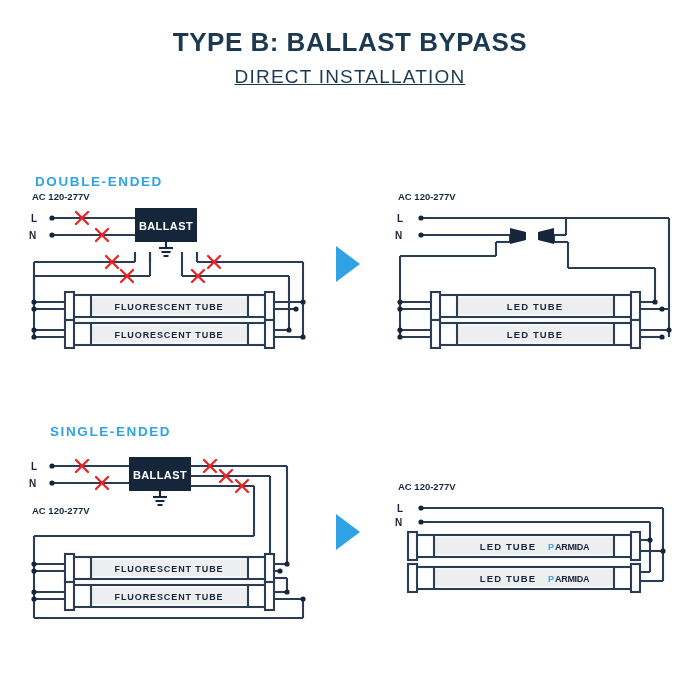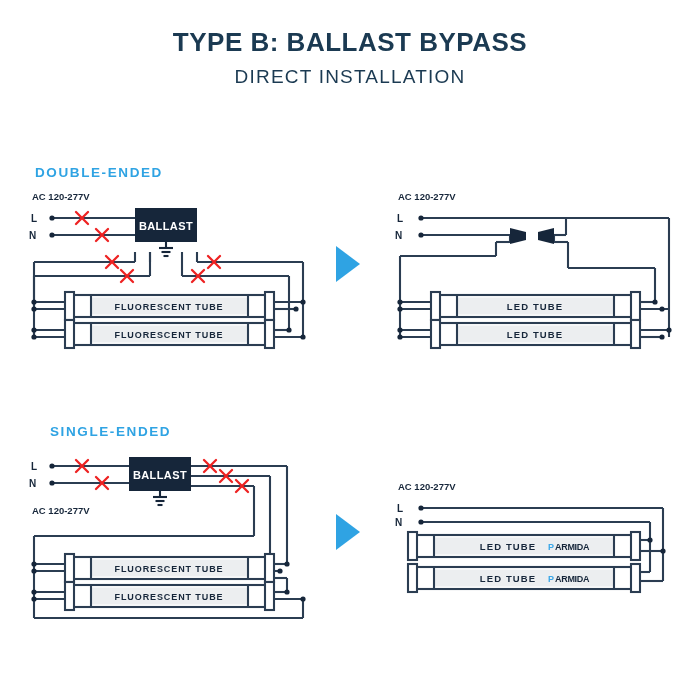--- a/index.html
+++ b/index.html
@@ -12,28 +12,28 @@
   }
   #root{position:relative;width:700px;height:700px;}
 
   .title-block{position:absolute;left:0;top:28px;width:700px;text-align:center;}
   .main-title{
     font-size:26px;font-weight:bold;letter-spacing:.5px;
     color:#1b3a52;margin:0;line-height:1.1;
   }
   .sub-title{
     font-size:19px;font-weight:normal;letter-spacing:1.2px;
-    color:#1b3a52;margin:10px 0 0 0;line-height:1.1;
+    color:#1b3a52;margin:10px 0 0 0;line-height:1.1;text-decoration:underline;
   }
 
   .section-label{
     position:absolute;font-size:13.5px;font-weight:bold;
     letter-spacing:1.6px;color:#2fa3e3;
   }
-  #lbl-double{left:35px;top:165px;}
+  #lbl-double{left:35px;top:174px;}
   #lbl-single{left:50px;top:424px;}
 
   .diagram{position:absolute;}
   .diagram svg{display:block;}
 
   .arrow-wrap{position:absolute;}
 </style>
 </head>
 <body>
 

